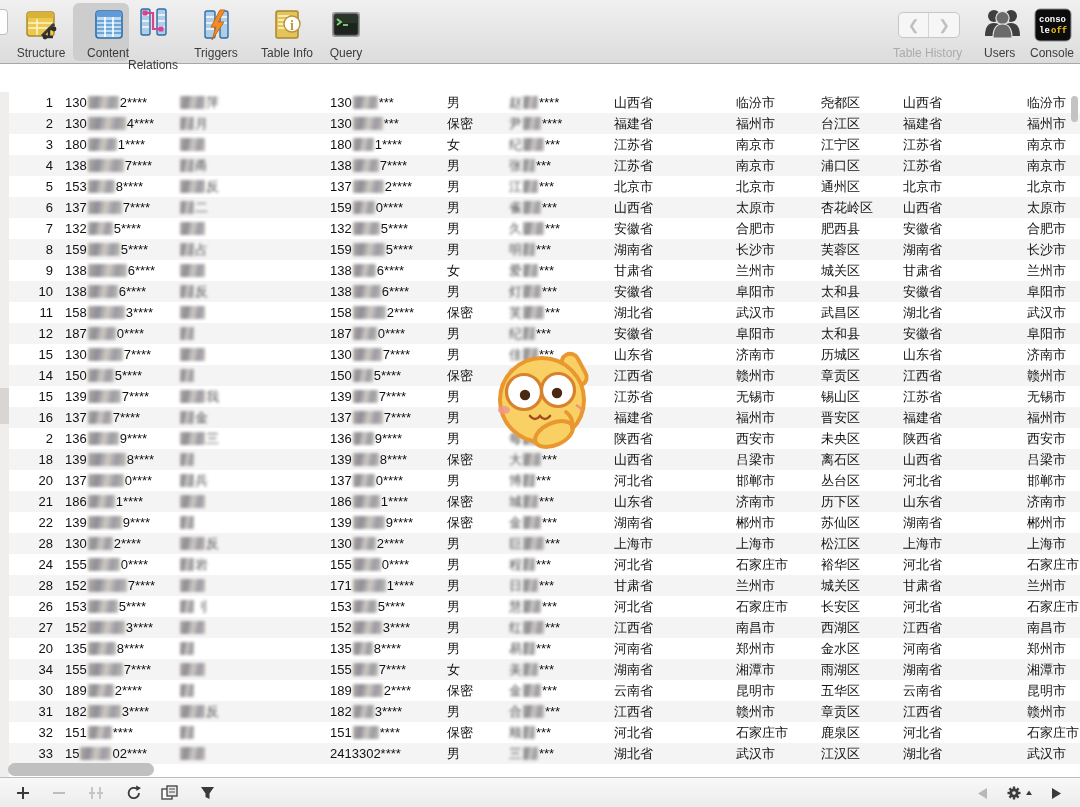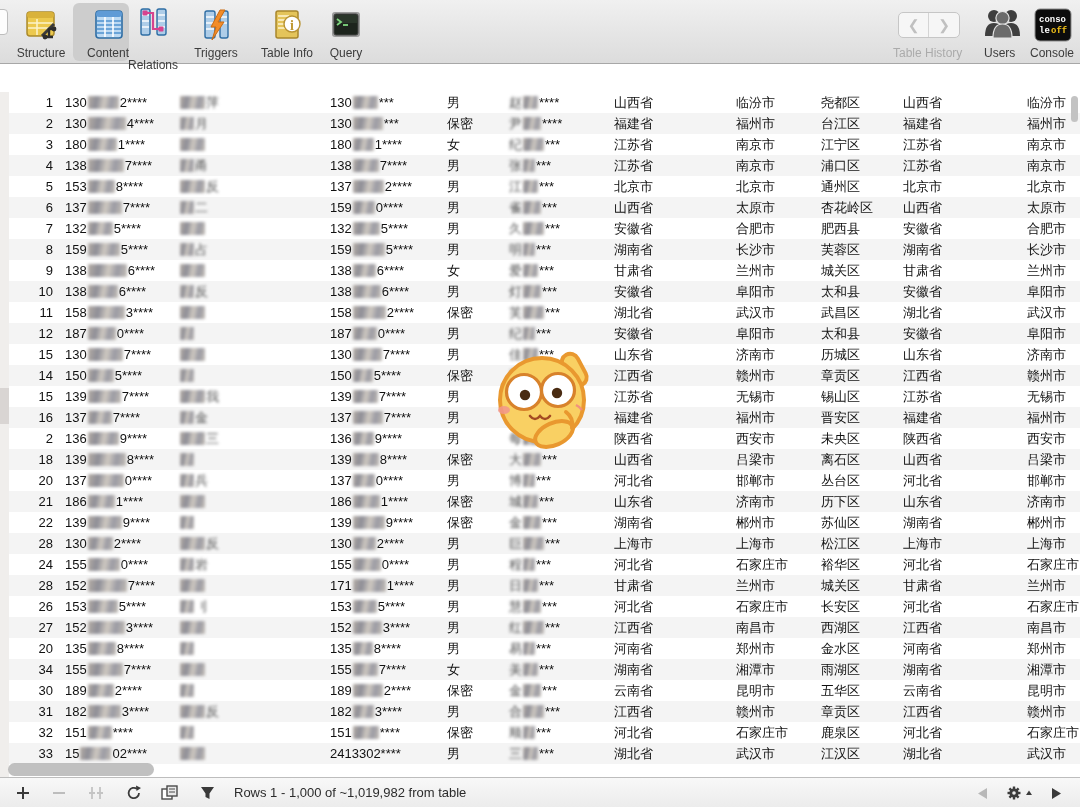--- a/index.html
+++ b/index.html
@@ -720,21 +720,20 @@
         <rect x="6" y="1" width="10" height="10" fill="#e9e9e9" stroke="#4a4a4a" stroke-width="1.4"></rect>
         <line x1="8" y1="4" x2="14" y2="4" stroke="#4a4a4a" stroke-width="1"></line>
         <line x1="8" y1="7" x2="14" y2="7" stroke="#4a4a4a" stroke-width="1"></line>
       </svg>
     </div>
     <div class="sb-icon" style="left:194px;">
       <svg width="15" height="14" viewBox="0 0 15 14">
         <path d="M1 1 h13 L9.5 7.5 V13 l-4 -2 V7.5 Z" fill="#3a3a3a"></path>
       </svg>
     </div>
-    <div class="sb-text">Rows 1 - 1,000 of ~1,019,982 from table</div>
 
     <div class="sb-icon" style="left:969px;">
       <svg width="13" height="13" viewBox="0 0 13 13">
           <polygon points="11,1 11,12 2,6.5" fill="#b8b8b8"></polygon>
         </svg>
     </div>
     <div class="sb-icon" style="left:1001px;width:40px;">
       <svg width="34" height="16" viewBox="0 0 34 16">
         <g fill="#3c3c3c">
           <circle cx="10" cy="8" r="3.2"></circle>

